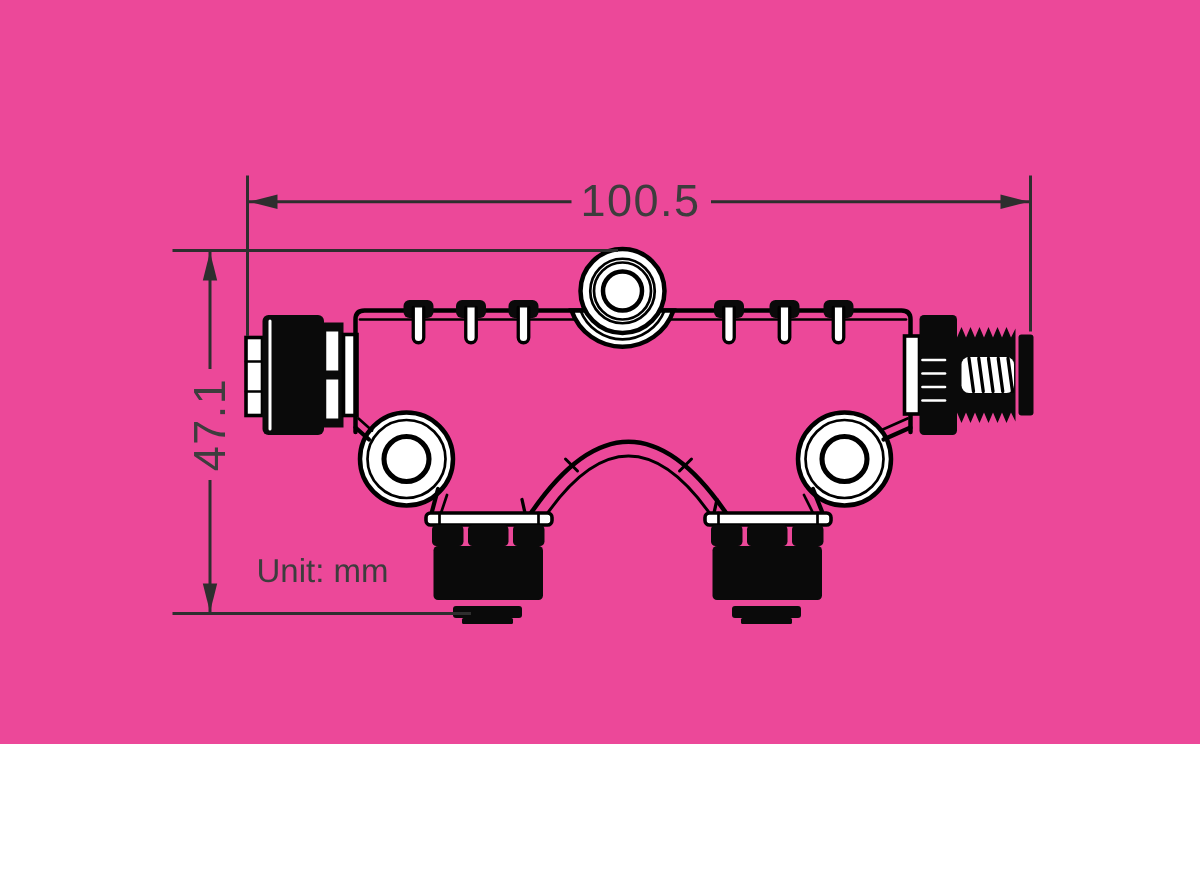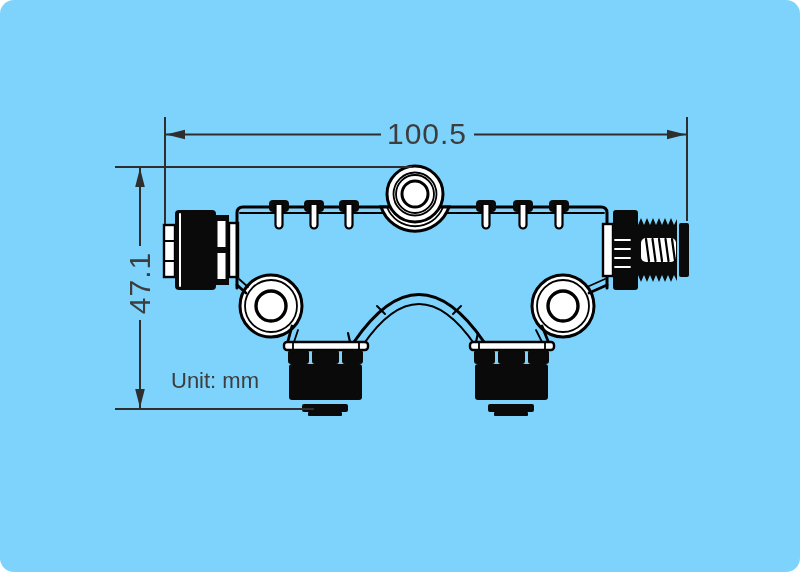--- a/index.html
+++ b/index.html
@@ -3,25 +3,24 @@
 <meta charset="utf-8">
 <style>
   html, body {
     margin: 0;
     padding: 0;
     background: #ffffff;
   }
   .canvas {
     position: relative;
     width: 800px;
-    height: 572px;
-    background: #7dd3fc;
+    height: 496px;
+    background: #ec4899;
     font-family: "Liberation Sans", sans-serif;
     overflow: hidden;
-    border-radius: 14px;
   }
   svg text {
     font-family: "Liberation Sans", sans-serif;
   }
   .dim-text {
     font-size: 30px;
     letter-spacing: 1px;
   }
   .unit-text {
     font-size: 22px;

